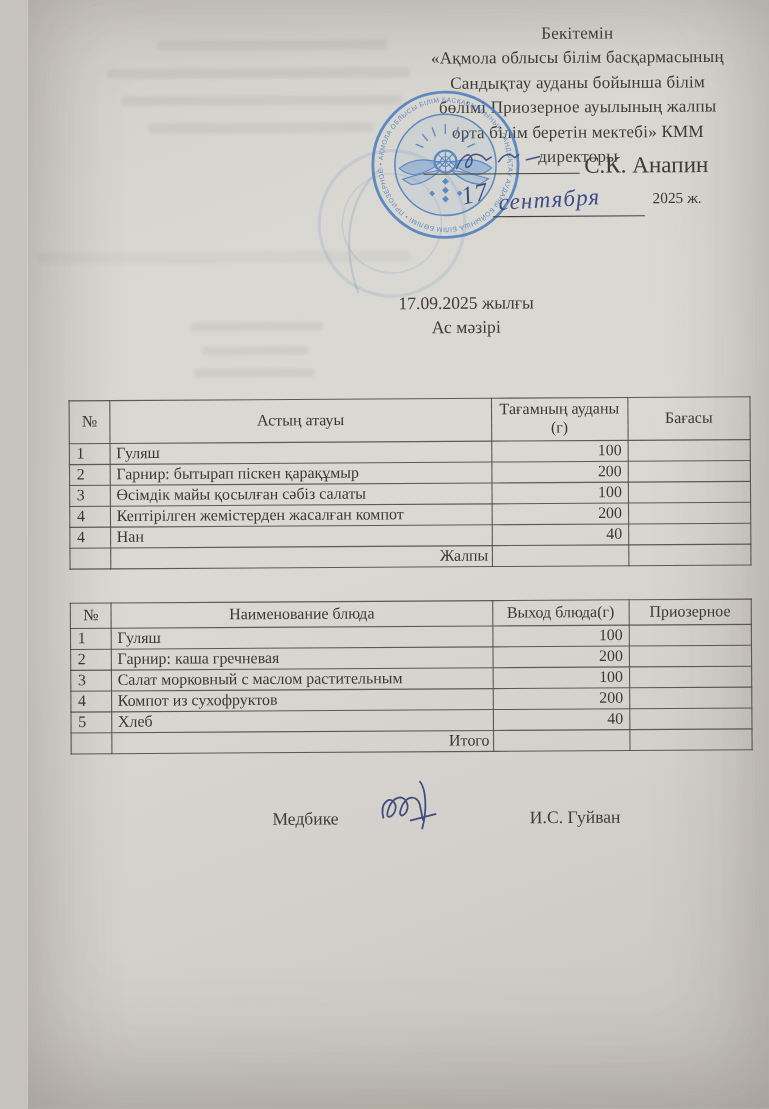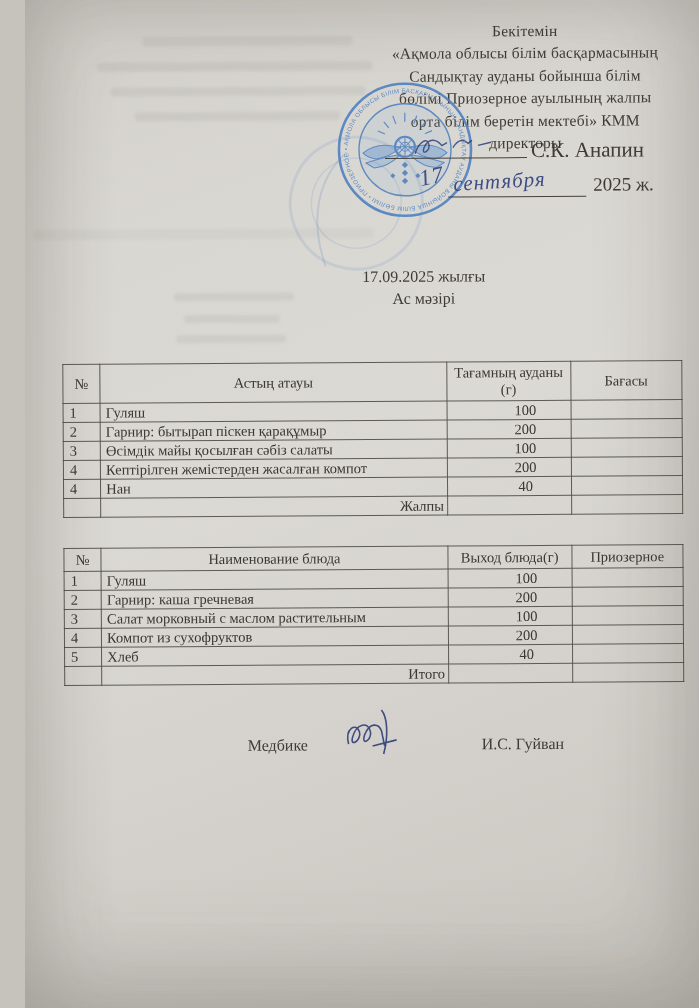--- a/index.html
+++ b/index.html
@@ -25,35 +25,35 @@
   .bleed{position:absolute;background:rgba(110,105,97,.10);border-radius:3px;filter:blur(1.6px);}
 
   .approval{position:absolute;left:330px;top:21px;width:345px;text-align:center;
     font-size:15.5px;line-height:22.4px;letter-spacing:.2px;}
   .sigline{position:absolute;left:362px;top:158px;width:142px;border-bottom:1.3px solid #45413b;}
   .director-name{position:absolute;left:508px;top:139px;font-size:21px;}
   .dateline-underline{position:absolute;left:425px;top:197px;width:138px;border-bottom:1.3px solid #45413b;}
   .hand{color:#33427f;font-style:italic;font-size:21px;letter-spacing:1px;}
   .hand-day{position:absolute;left:396px;top:164px;transform:rotate(-12deg);font-size:23px;opacity:.9;}
   .hand-month{position:absolute;left:430px;top:170px;transform:rotate(-3deg);opacity:.92;}
-  .year-label{position:absolute;left:570px;top:175px;font-size:19px;}
+  .year-label{position:absolute;left:570px;top:175px;font-size:14px;}
 
   .title-block{position:absolute;left:278px;top:266px;width:244px;text-align:center;
     font-size:16px;line-height:22px;}
 
   .doc-table{position:absolute;left:38px;width:620px;border-collapse:collapse;
     font-size:14.5px;color:#3b3731;}
   .doc-table.t1{top:362px;}
   .doc-table.t2{top:546px;}
   .doc-table th,.doc-table td{border:1px solid rgba(72,68,62,.85);padding:0 5px;
     height:18px;line-height:17px;font-weight:normal;}
   .doc-table th{text-align:center;padding:2px 4px;line-height:17px;}
   .doc-table td.c-num{text-align:left;padding-left:6px;}
   .doc-table td.c-name{text-align:left;}
-  .doc-table td.c-out{text-align:center;padding-left:38px;}
+  .doc-table td.c-out{text-align:right;padding-left:38px;}
   .doc-table td.c-total{text-align:right;padding-right:3px;}
 
   .footer-role{position:absolute;left:221px;top:736px;font-size:16px;}
   .footer-name{position:absolute;left:455px;top:736px;font-size:16px;text-align:right;}
   .nurse-sig{position:absolute;left:314px;top:702px;}
 
   .stamp{position:absolute;left:307px;top:75px;}
   .stamp-ghost{position:absolute;left:258px;top:128px;opacity:.14;transform:rotate(18deg);}
   .pen-arc{position:absolute;left:282px;top:150px;opacity:.20;}
 </style>

